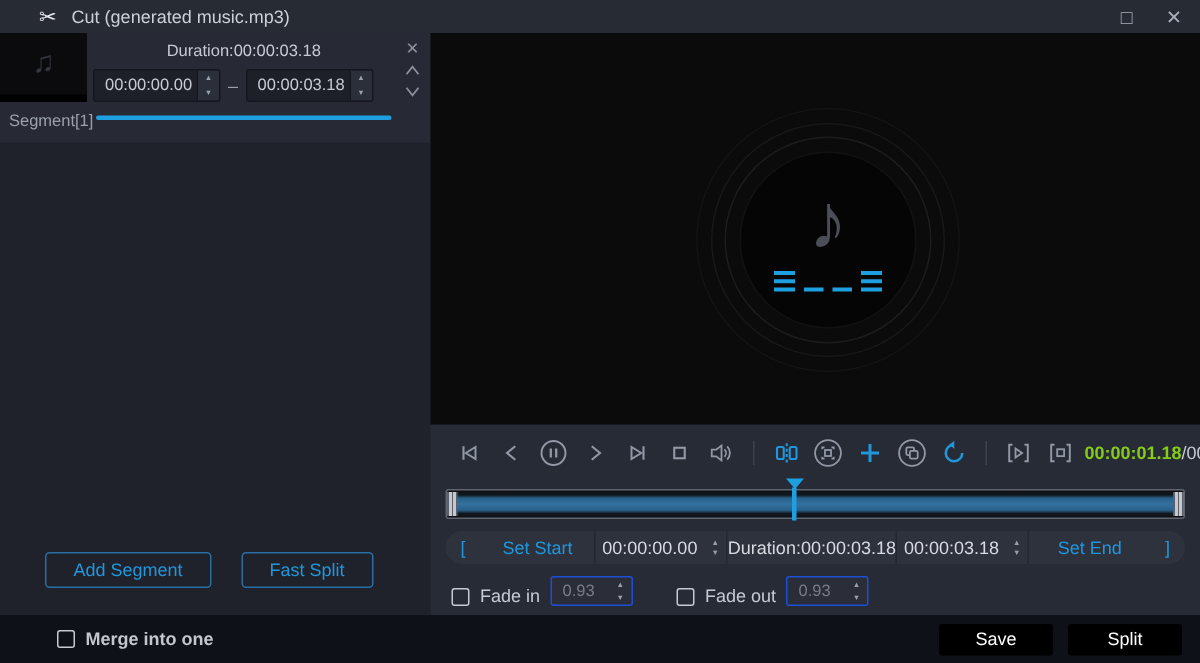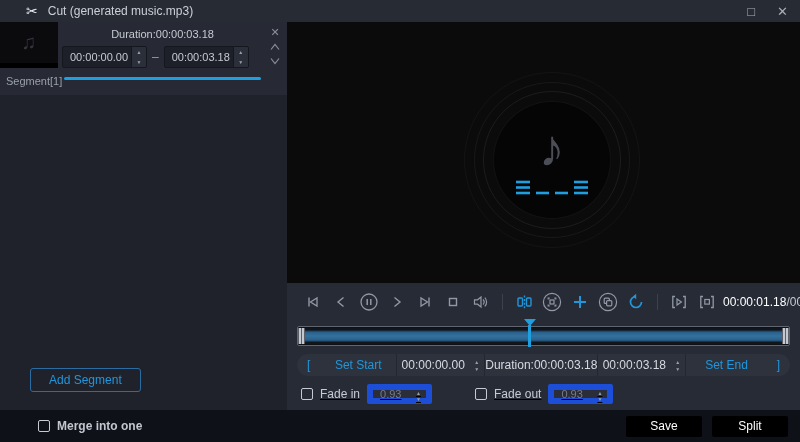--- a/index.html
+++ b/index.html
@@ -52,21 +52,21 @@
   .r4 { width:118px; height:118px; background:#050506; flex-direction:column; }
   .preview-note { color:#4b4e57; font-size:52px; line-height:1; margin-top:-2px; }
   .eq { margin-top:6px; }
 
   
   .deck { flex:1 1 auto; padding:5px 8px 0 8px; display:flex; flex-direction:column; }
   .transport { display:flex; align-items:center; height:28px; padding-left:6px; gap:4px; }
   .icon-btn { width:24px; height:24px; display:flex; align-items:center; justify-content:center; cursor:pointer; flex:0 0 auto; }
   .vsep { width:1px; height:16px; background:#3c414d; margin:0 5px; flex:0 0 auto; }
   .time-display { margin-left:auto; font-size:12px; padding-right:2px; white-space:nowrap; }
-  .t-cur { color:#ffffff; } .t-sep,.t-tot { color:#c6cad2; }
+  .t-cur { color:#84cc16;font-weight:bold; } .t-sep,.t-tot { color:#c6cad2; }
 
   
   .timeline { position:relative; height:30px; margin:2px 0 4px 0; }
   .track { position:absolute; left:2px; right:2px; top:8px; height:20px; background:#0e1116; border:1px solid #60656f; border-radius:2px; }
   .track-fill { position:absolute; left:7px; right:7px; top:1px; bottom:1px;
     background:linear-gradient(180deg,#11161d 0%,#11161d 12%,#29608a 26%,#34719f 50%,#29608a 76%,#11161d 90%,#11161d 100%); }
   .handle { position:absolute; top:1px; bottom:1px; width:7px; background:#c3c8d0;
     background-image:repeating-linear-gradient(90deg,#5a5f68 0 1px,transparent 1px 3px); }
   .handle.left { left:0; } .handle.right { right:0; }
   .playhead { position:absolute; top:1px; width:13px; margin-left:-7px; display:flex; flex-direction:column; align-items:center; cursor:grab; }
@@ -79,24 +79,24 @@
   .trim-cell:last-child { border-right:none; }
   .c-setstart { flex:112 0 0; } .c-start { flex:86 0 0; } .c-dur { flex:112 0 0; }
   .c-end { flex:86 0 0; } .c-setend { flex:117 0 0; }
   .bracket { color:#2196db; font-size:12px; padding:0 10px; }
   .set-label { color:#2196db; flex:1; text-align:center; cursor:pointer; }
   .trim-cell input { width:72px; background:transparent; border:none; color:#d7dae0; font-size:12px; text-align:center; outline:none; font-family:"Liberation Sans",sans-serif; }
   .trim-spin { height:14px; background:transparent; border-left:none; }
   .trim-spin span { color:#9aa0ab; }
 
   
-  .fade-row { display:flex; align-items:center; margin:8px 0 0 6px; gap:7px;text-decoration:underline; }
+  .fade-row { display:flex; align-items:flex-end; margin:8px 0 0 6px; gap:7px; }
   .checkbox { width:12px; height:12px; border:1px solid #c6cad2; border-radius:2px; background:transparent; flex:0 0 auto; cursor:pointer; }
   .fade-label { color:#c6cad2; font-size:12px; }
-  .fade-box { display:flex; align-items:center; height:20px; background:#2b2e38; border:6px solid #1d4ed8; border-radius:2px; margin-right:36px; }
+  .fade-box { display:flex; align-items:center; height:20px; background:#2b2e38; border:1px solid #1d4ed8; border-radius:2px; margin-right:22px; }
   .fade-box input { width:38px; background:transparent; border:none; color:#777c87; font-size:11px; padding-left:7px; outline:none; font-family:"Liberation Sans",sans-serif; }
   .fade-spin { background:transparent; border-left:none; height:100%; }
 
   
   .bottom-bar { height:32px; flex:0 0 32px; background:#0f1119; display:flex; align-items:center; padding:0 12px; }
   .merge-wrap { display:flex; align-items:center; gap:7px; margin-left:26px; }
   .merge-label { color:#c2c6ce; font-size:12px;font-weight:bold; }
   .bottom-btns { margin-left:auto; display:flex; gap:10px; }
   .solid-btn { width:76px; height:21px; background:#000000; border:none; border-radius:2px; color:#ffffff; font-size:12px; font-family:"Liberation Sans",sans-serif; cursor:pointer; }
 
@@ -159,20 +159,21 @@
                 <polyline points="2,1.5 6,6.5 10,1.5" fill="none" stroke="#8b909c" stroke-width="1.2"></polyline>
               </svg>
           </span>
         </div>
       </div>
 
       <div class="left-spacer"></div>
 
       <div class="left-buttons">
         <button class="outline-btn">Add Segment</button>
+        <button class="outline-btn">Fast Split</button>
       </div>
     </div>
 
     <div class="right-panel">
 
       <div class="preview">
         <div class="rings">
           <div class="ring r1">
               <div class="ring r2">
                 <div class="ring r3">

